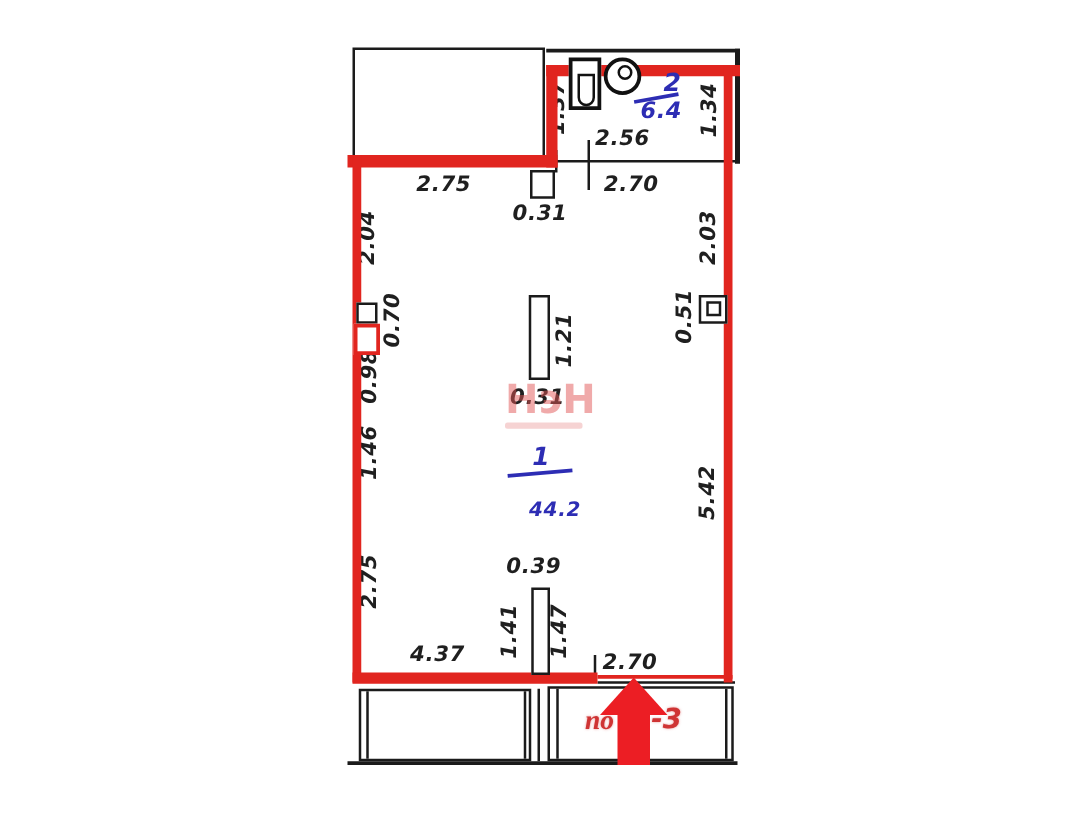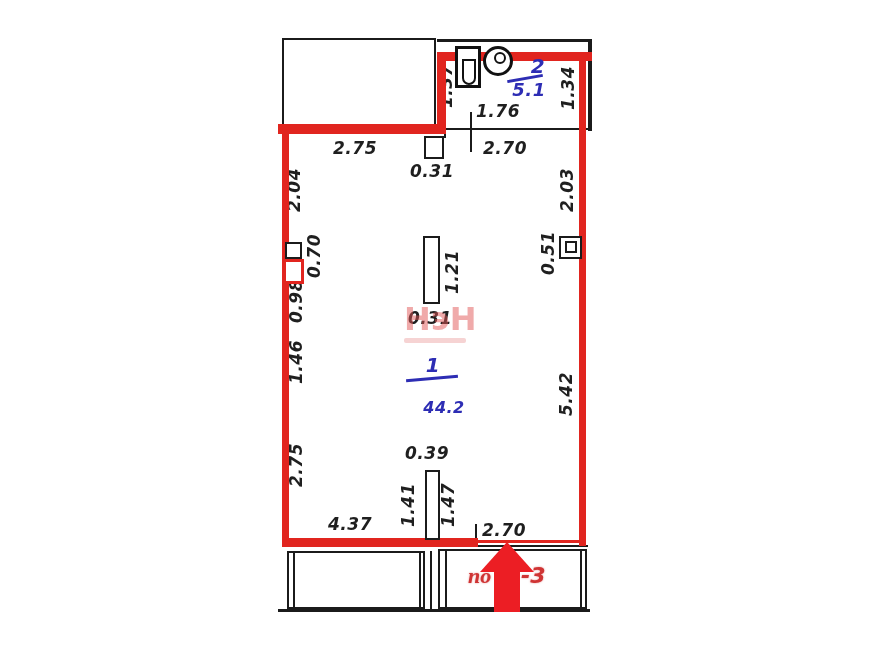--- a/index.html
+++ b/index.html
@@ -75,30 +75,30 @@
   <span class="premise" style="left:521px;top:563px;">-3</span>
 
   <div class="abs" style="left:480px;top:542px;width:0;height:0;border-left:27px solid transparent;border-right:27px solid transparent;border-bottom:30px solid #ec1e24;z-index:6;"></div>
   <div class="abs" style="left:494px;top:570px;width:26px;height:42px;background:#ec1e24;z-index:6;"></div>
 
   <div class="wm" style="left:404px;top:300px;text-align:center;">НэН</div>
   <div class="abs" style="left:404px;top:338px;width:62px;height:5px;background:rgba(226,110,110,.3);border-radius:2px;z-index:3;"></div>
 
   <span class="dim blue" style="left:538px;top:66px;font-size:20px;z-index:5;">2</span>
   <div class="abs" style="left:507px;top:77px;width:36px;height:2.5px;background:#2d2db4;transform:rotate(-10deg);z-index:5;"></div>
-  <span class="dim blue" style="left:529px;top:89px;font-size:18px;z-index:5;">5.1</span>
+  <span class="dim blue" style="left:529px;top:89px;font-size:18px;z-index:5;">6.4</span>
 
   <span class="dim blue" style="left:433px;top:365px;font-size:20px;z-index:5;">1</span>
   <div class="abs" style="left:406px;top:377px;width:52px;height:2.5px;background:#2d2db4;transform:rotate(-5deg);z-index:5;"></div>
   <span class="dim blue" style="left:431px;top:407px;font-size:16px;z-index:5;margin-left:13px;">44.2</span>
 
   <span class="dim" style="left:355px;top:148px;">2.75</span>
   <span class="dim" style="left:432px;top:171px;">0.31</span>
   <span class="dim" style="left:505px;top:148px;">2.70</span>
-  <span class="dim" style="left:498px;top:111px;">1.76</span>
+  <span class="dim" style="left:498px;top:111px;">2.56</span>
   <span class="dim" style="left:430px;top:318px;">0.31</span>
   <span class="dim" style="left:427px;top:453px;">0.39</span>
   <span class="dim" style="left:350px;top:524px;">4.37</span>
   <span class="dim" style="left:504px;top:530px;">2.70</span>
 
   <span class="dim-v" style="left:446px;top:86px;">1.37</span>
   <span class="dim-v" style="left:568px;top:88px;">1.34</span>
   <span class="dim-v" style="left:294px;top:190px;">2.04</span>
   <span class="dim-v" style="left:567px;top:190px;">2.03</span>
   <span class="dim-v" style="left:314px;top:256px;">0.70</span>

